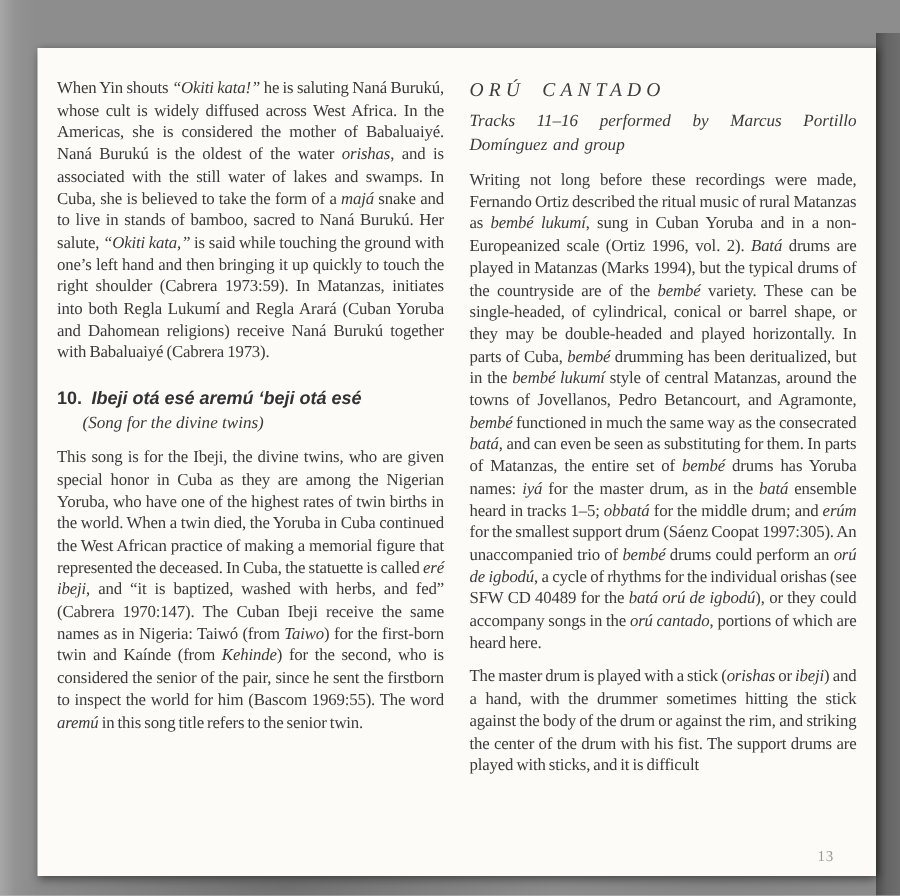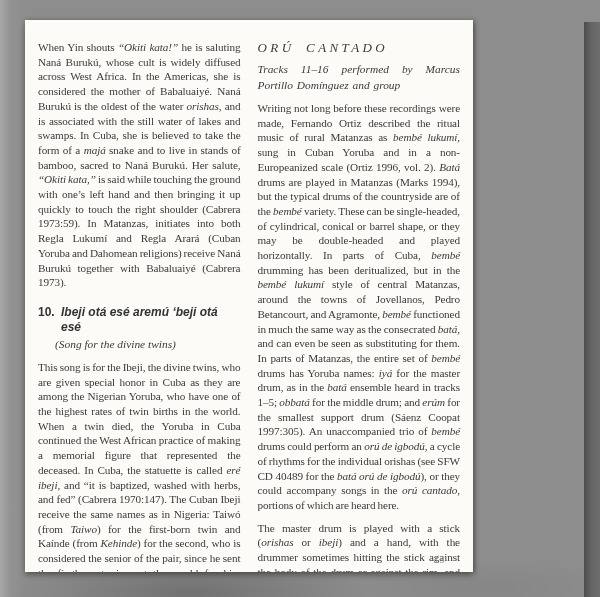--- a/index.html
+++ b/index.html
@@ -17,22 +17,22 @@
 
   .edge-strip {
     position: absolute;
     top: 22px; right: 0; bottom: 0;
     width: 16px;
     background: linear-gradient(90deg, #4d4d4d 0%, #656565 45%, #6e6e6e 100%);
   }
 
   .page {
     position: absolute;
-    left: 25px; top: 20px;
-    width: 448px; height: 552px;
+    left: 25px; top: 32px;
+    width: 559px; height: 552px;
     background: #fcfbf7;
     box-shadow: 0 3px 6px rgba(0,0,0,.35), 2px 0 4px rgba(0,0,0,.25);
     box-sizing: border-box;
     padding: 20px 13px 0 13px;
     overflow: hidden;
     color: #3a3a3a;
   }
 
   .columns {
     display: flex;
@@ -56,21 +56,20 @@
   .body-text + .body-text { margin-top: 8px; }
 
   .track-heading {
     margin: 15px 0 2px 0;
     font-family: "Liberation Sans", sans-serif;
     font-weight: bold;
     font-size: 12px;
     line-height: 15px;
     display: flex;
     color: #333;
-    justify-content: flex-end;
   }
   .track-number { width: 23px; flex: 0 0 23px; font-style: normal; }
   .track-title  { font-style: italic; letter-spacing: 0; }
 
   .track-subtitle {
     margin: 0 0 8px 17px;
     font-size: 11.4px;
     line-height: 15px;
     color: #3a3a3a;
     font-style: italic;

